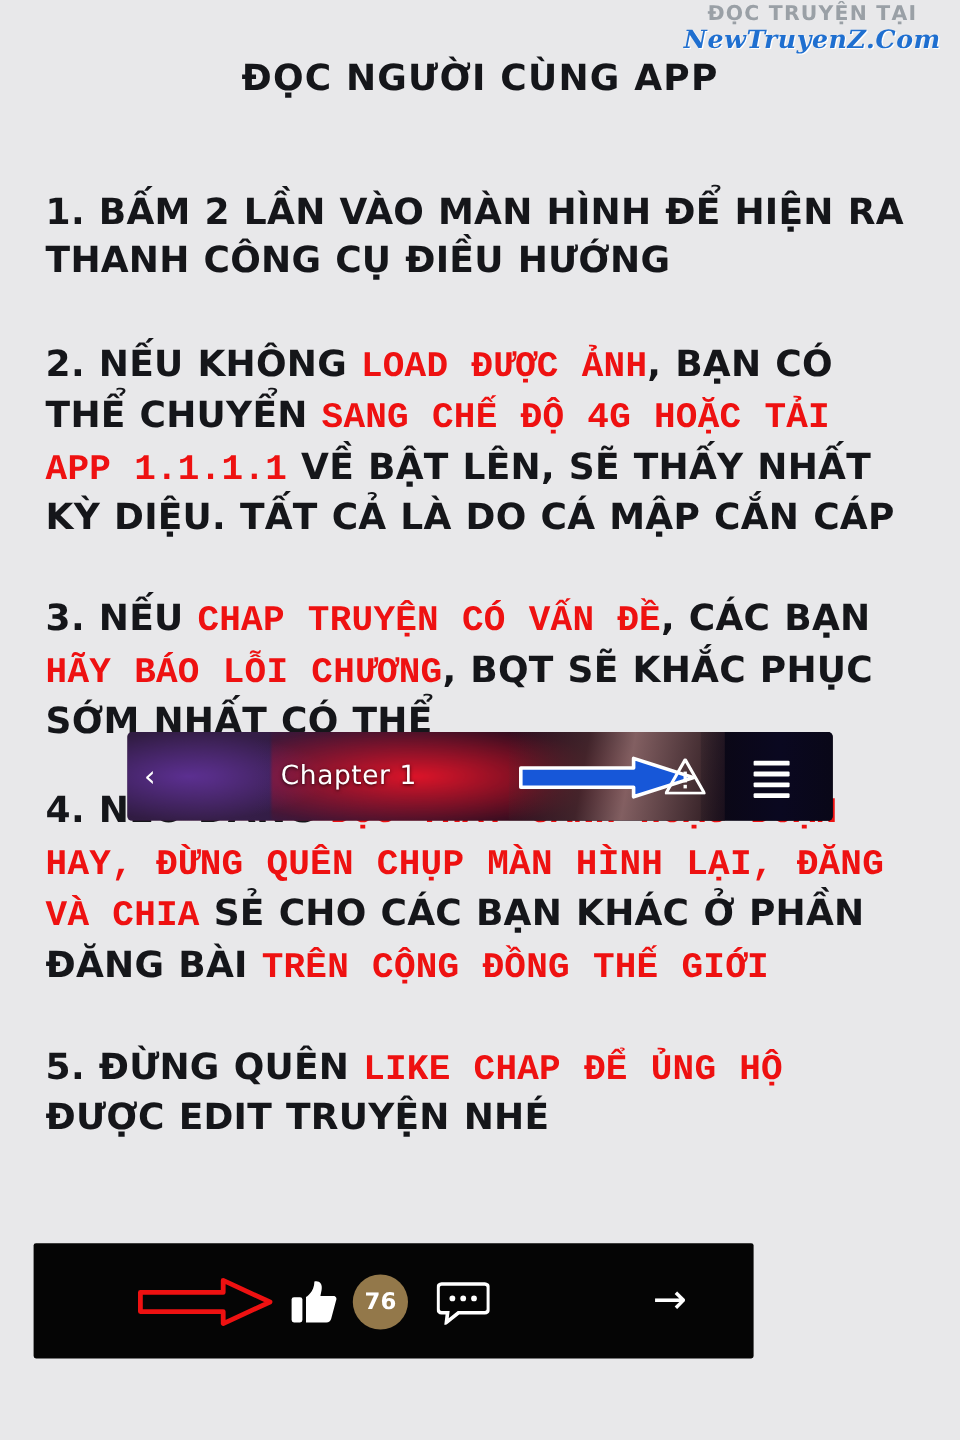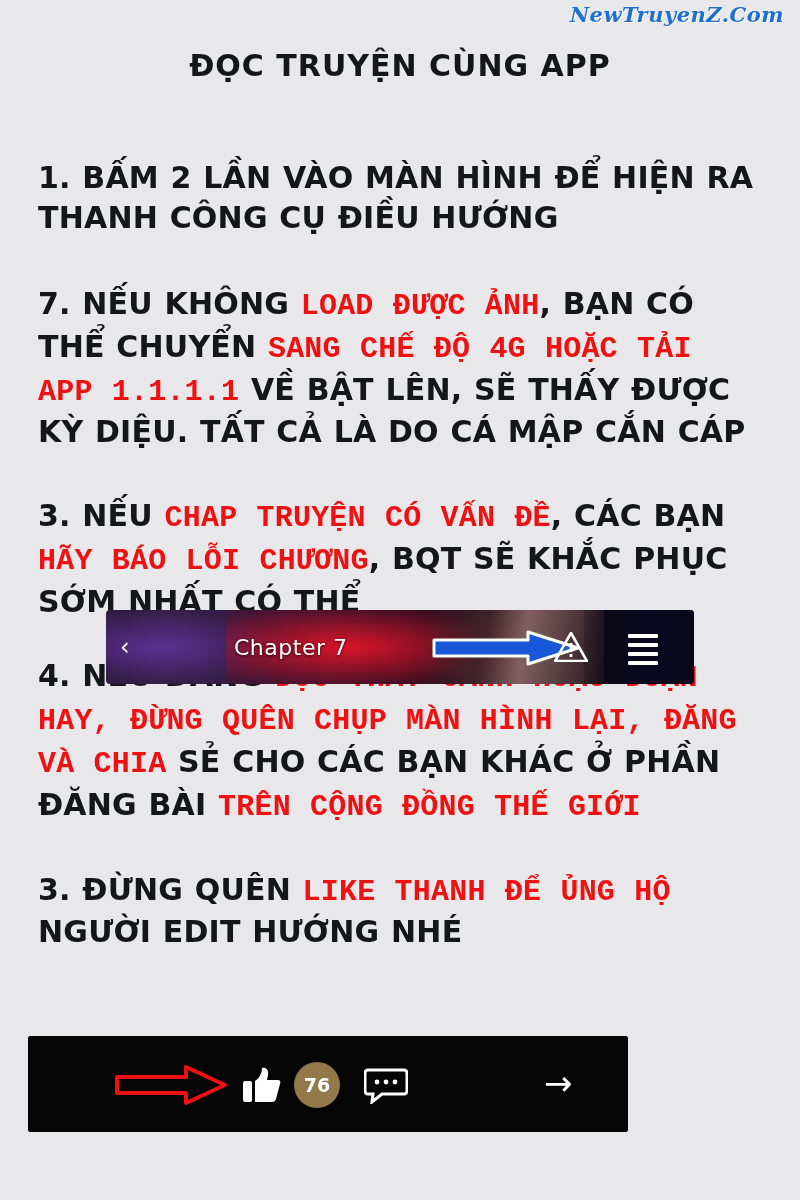--- a/index.html
+++ b/index.html
@@ -174,42 +174,43 @@
 
   .strip-wrap-1 { position: absolute; top: 610px; left: 0; width: 800px; }
   .strip-wrap-2 { position: absolute; top: 1036px; left: 0; width: 656px; }
 </style>
 </head>
 <body>
 
 <div class="page">
 
   <div class="watermark">
+    <div class="wm-top">ĐỌC TRUYỆN TẠI</div>
     <div class="wm-main">NewTruyenZ.Com</div>
   </div>
 
-  <div class="doc-title">ĐỌC TRUYỆN CÙNG APP</div>
+  <div class="doc-title">ĐỌC NGƯỜI CÙNG APP</div>
 
   <div class="content">
     <p class="para p1"><span>1. BẤM 2 LẦN VÀO MÀN HÌNH ĐỂ HIỆN RA THANH CÔNG CỤ ĐIỀU HƯỚNG</span></p>
-    <p class="para p2"><span>7. NẾU KHÔNG </span><span class="hl">LOAD ĐƯỢC ẢNH</span><span>, BẠN CÓ THỂ CHUYỂN </span><span class="hl">SANG CHẾ ĐỘ 4G HOẶC TẢI APP 1.1.1.1</span><span> VỀ BẬT LÊN, SẼ THẤY ĐƯỢC KỲ DIỆU. TẤT CẢ LÀ DO CÁ MẬP CẮN CÁP</span></p>
+    <p class="para p2"><span>2. NẾU KHÔNG </span><span class="hl">LOAD ĐƯỢC ẢNH</span><span>, BẠN CÓ THỂ CHUYỂN </span><span class="hl">SANG CHẾ ĐỘ 4G HOẶC TẢI APP 1.1.1.1</span><span> VỀ BẬT LÊN, SẼ THẤY NHẤT KỲ DIỆU. TẤT CẢ LÀ DO CÁ MẬP CẮN CÁP</span></p>
     <p class="para p3"><span>3. NẾU </span><span class="hl">CHAP TRUYỆN CÓ VẤN ĐỀ</span><span>, CÁC BẠN </span><span class="hl">HÃY BÁO LỖI CHƯƠNG</span><span>, BQT SẼ KHẮC PHỤC SỚM NHẤT CÓ THỂ</span></p>
     <p class="para p4"><span>4. NẾU ĐANG </span><span class="hl">ĐỌC THẤY CẢNH HOẶC ĐOẠN HAY, ĐỪNG QUÊN CHỤP MÀN HÌNH LẠI, ĐĂNG VÀ CHIA</span><span> SẺ CHO CÁC BẠN KHÁC Ở PHẦN ĐĂNG BÀI </span><span class="hl">TRÊN CỘNG ĐỒNG THẾ GIỚI</span></p>
-    <p class="para p5"><span>3. ĐỪNG QUÊN </span><span class="hl">LIKE THANH ĐỂ ỦNG HỘ</span><span> NGƯỜI EDIT HƯỚNG NHÉ</span></p>
+    <p class="para p5"><span>5. ĐỪNG QUÊN </span><span class="hl">LIKE CHAP ĐỂ ỦNG HỘ</span><span> ĐƯỢC EDIT TRUYỆN NHÉ</span></p>
   </div>
 
   <div class="strip-wrap-1">
     <div class="strip1">
       <div class="s1-left-glow"></div>
       <div class="s1-red"></div>
       <div class="s1-person"></div>
       <div class="s1-dark-right"></div>
 
       <div class="s1-back">‹</div>
-      <div class="s1-chapter">Chapter 7</div>
+      <div class="s1-chapter">Chapter 1</div>
 
       <div class="s1-arrow">
         <svg width="150" height="36" viewBox="0 0 150 36">
           <path d="M2 10 L96 10 L96 2 L146 18 L96 34 L96 26 L2 26 Z" fill="#1757d8" stroke="#ffffff" stroke-width="3" stroke-linejoin="round"></path>
         </svg>
       </div>
 
       <div class="s1-warn">
         <svg width="34" height="30" viewBox="0 0 34 30">
           <path d="M17 1 L33 29 L1 29 Z" fill="none" stroke="#ffffff" stroke-width="2.6" stroke-linejoin="round"></path>

